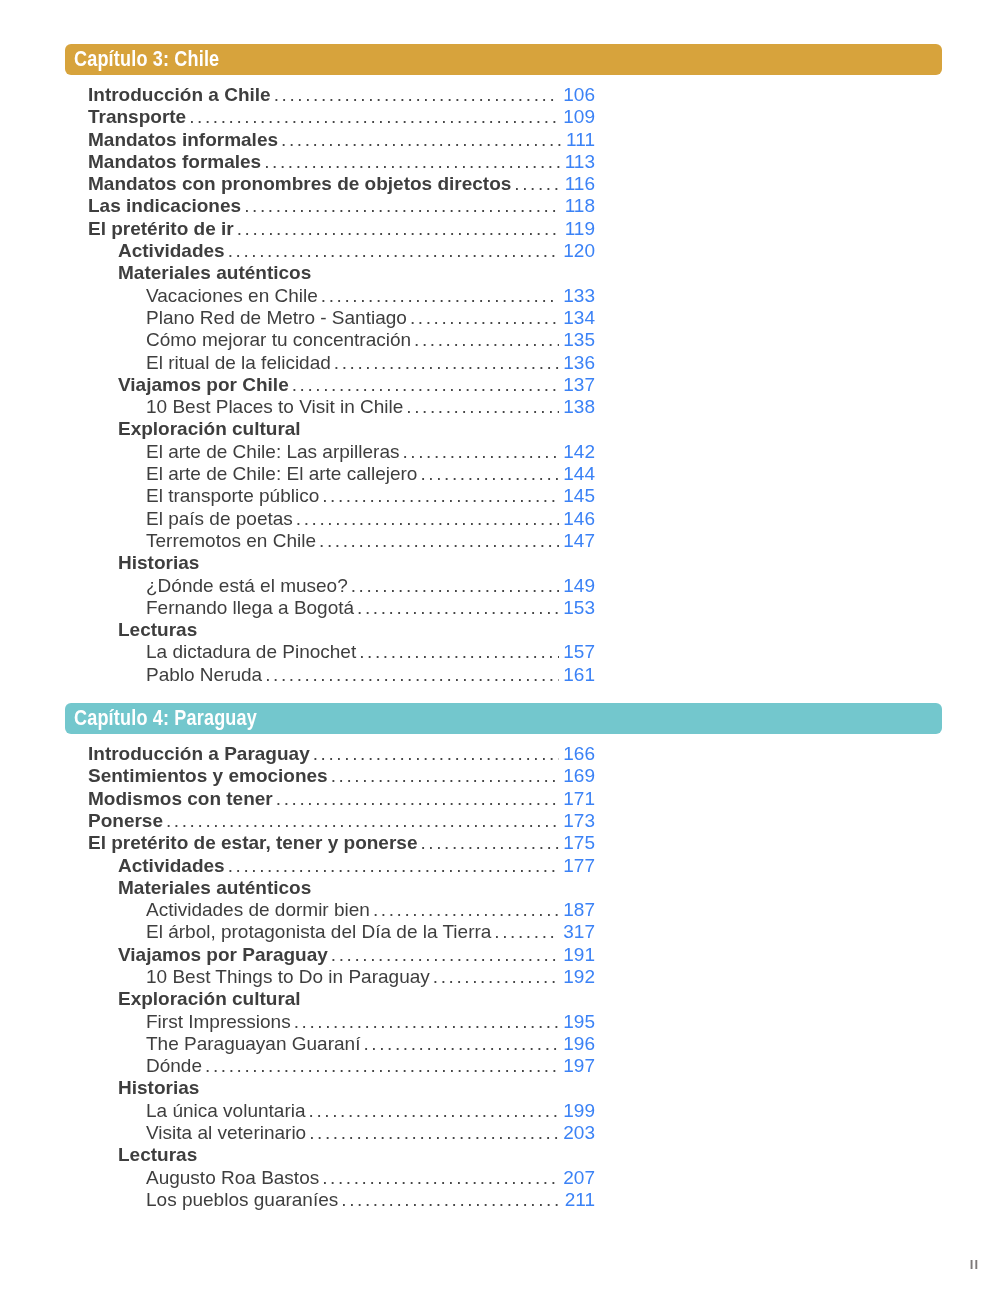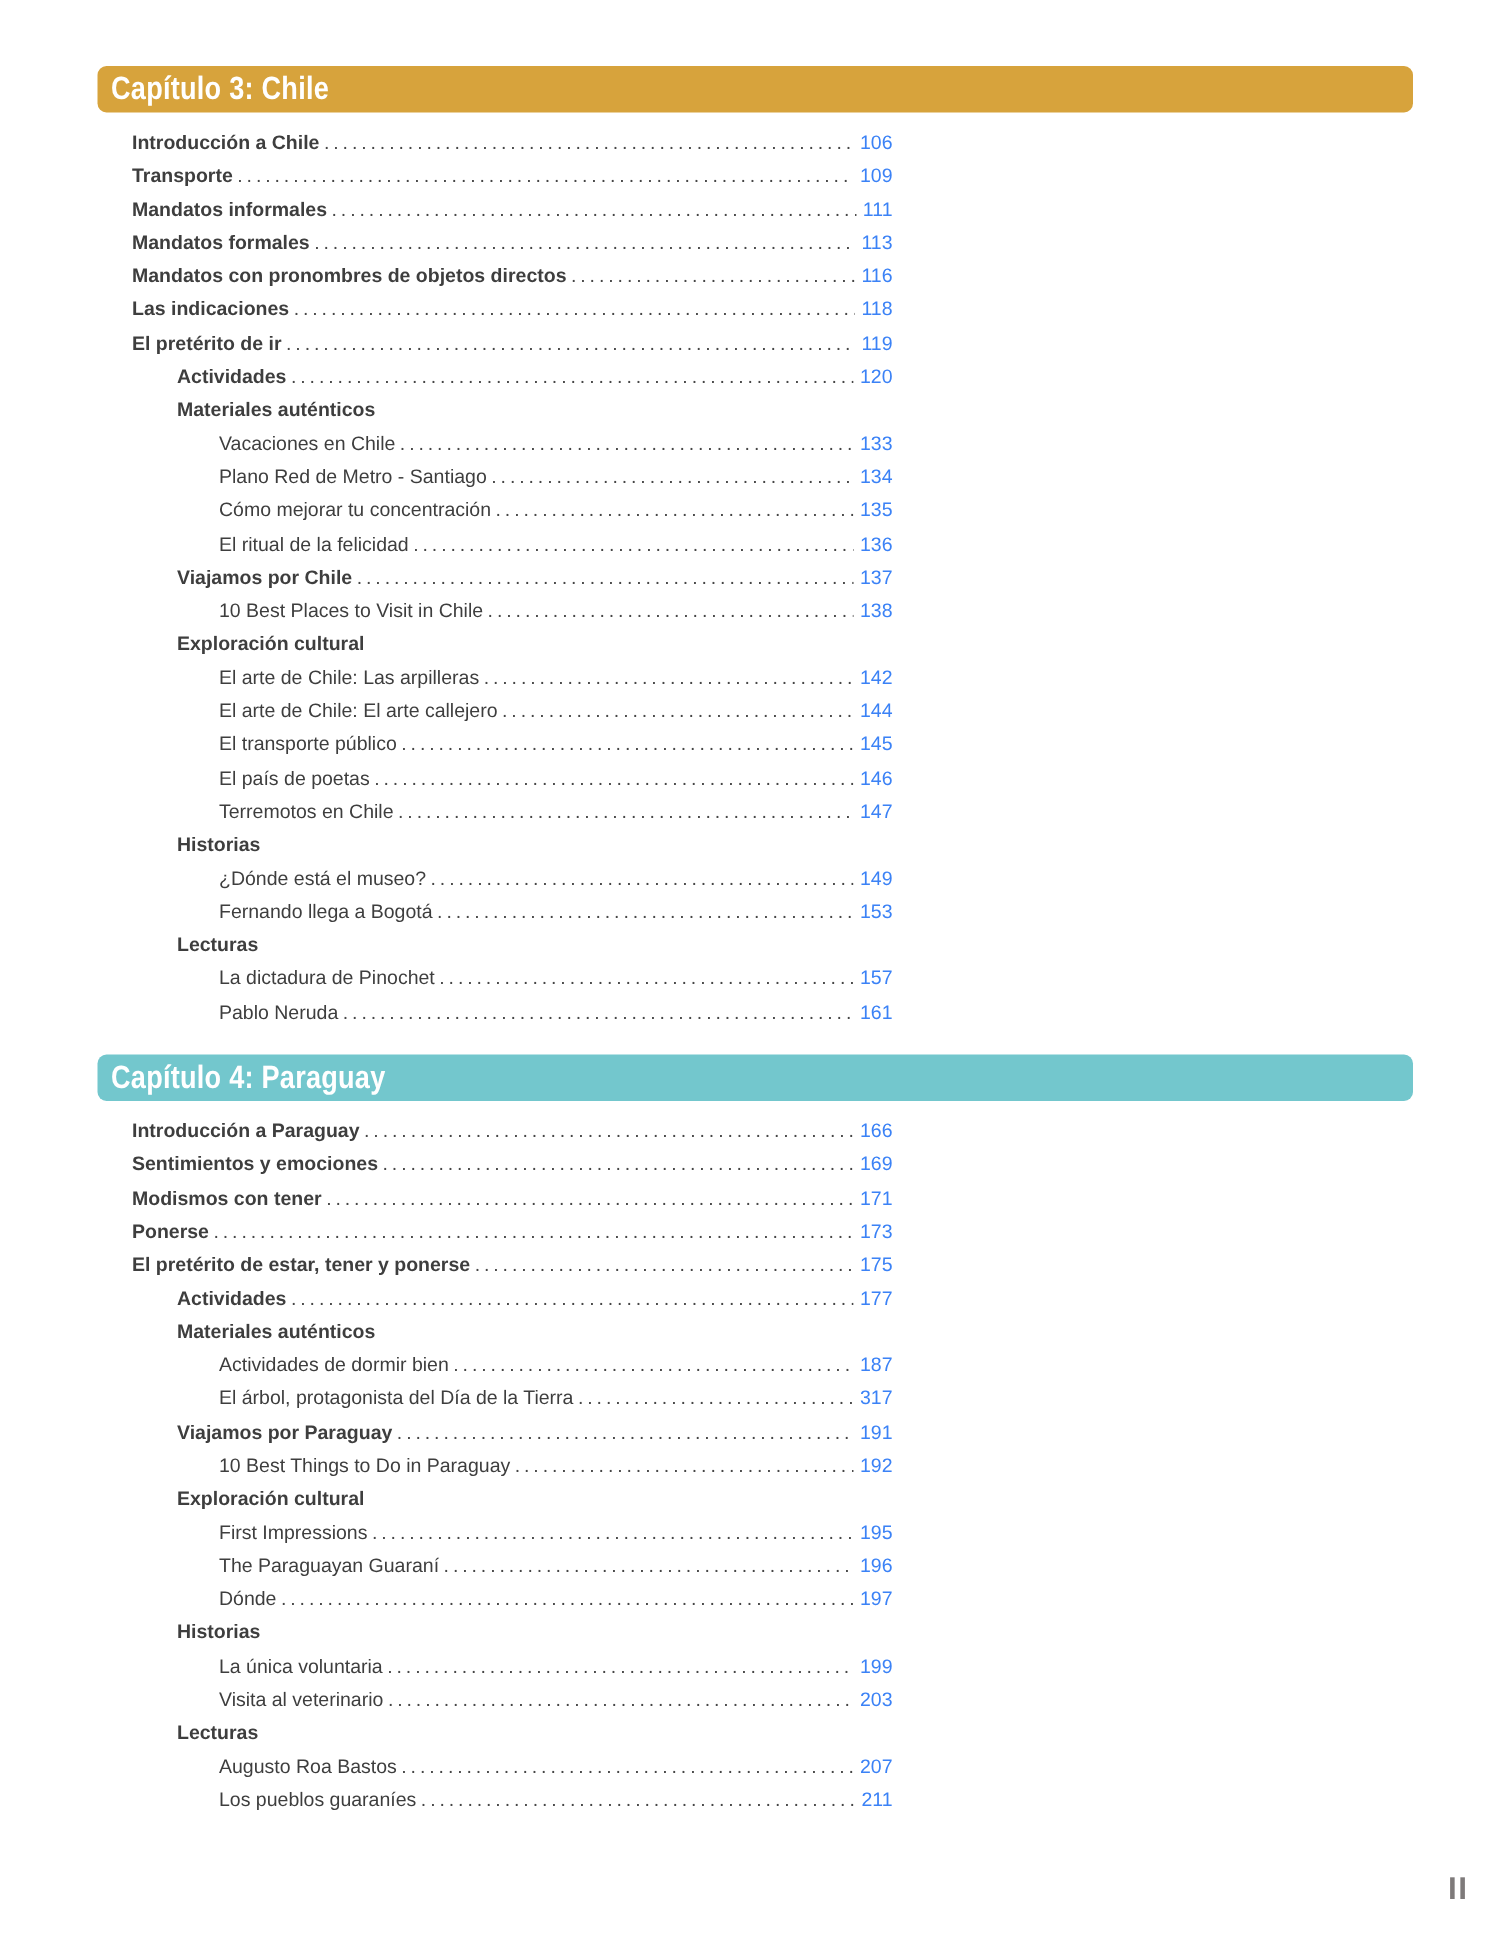--- a/index.html
+++ b/index.html
@@ -34,21 +34,21 @@
     transform-origin: 0 50%;
     white-space: nowrap;
   }
   .entries {
     margin: 9px 0 0 23px;
     width: 507px;
   }
   .entry {
     display: flex;
     align-items: flex-end;
-    font-size: 13px;
+    font-size: 19px;
     line-height: 22.3px;
     color: #3e3e3e;
   }
   .entry .label { white-space: nowrap; }
   .entry.bold .label { font-weight: 700; }
   .entry.l2 { padding-left: 30px; }
   .entry.l3 { padding-left: 58px; }
   .leader {
     flex: 1 1 auto;
     min-width: 0;
@@ -66,21 +66,21 @@
     white-space: nowrap;
     font-weight: 400;
     color: #3b82f6;
   }
   .page-marker {
     position: absolute;
     right: 21px;
     bottom: 22px;
     color: #7e7a7a;
     font-weight: 700;
-    font-size: 21px;
+    font-size: 13px;
     letter-spacing: 1px;
   }
 </style>
 </head>
 <body>
 
 <div class="content" id="sections">
   <section class="chapter">
     <div class="chapter-bar" style="background: rgb(215, 163, 60);">
       <span class="chapter-title">Capítulo 3: Chile</span>

